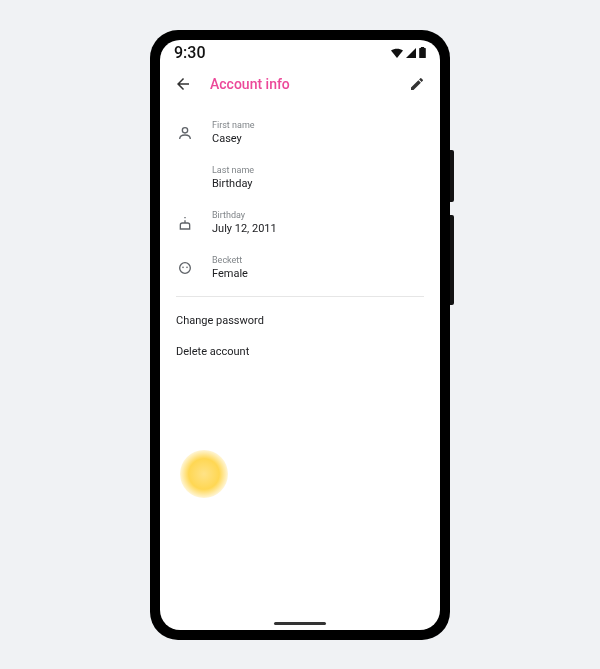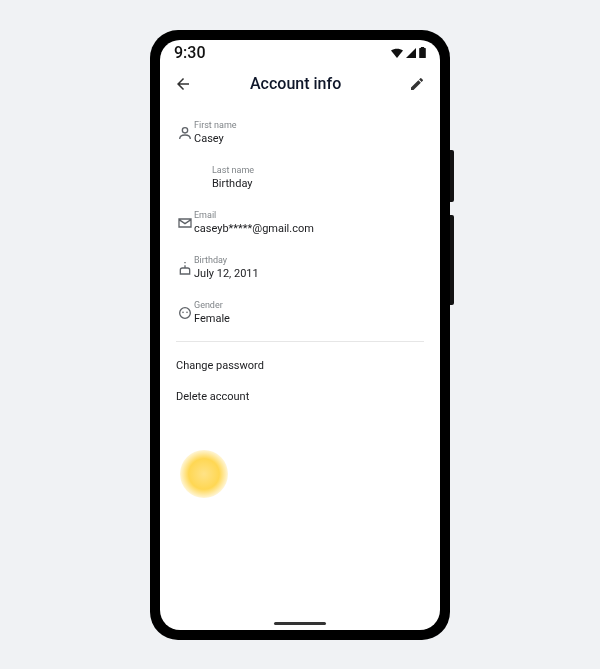--- a/index.html
+++ b/index.html
@@ -65,35 +65,35 @@
     .icon-btn {
       width: 22px;
       height: 22px;
       display: flex;
       align-items: center;
       justify-content: center;
       cursor: pointer;
       color: #333;
     }
     .app-title {
-      font-size: 16px;
+      font-size: 14px;
       font-weight: 500;
-      color: #0f172a;
+      color: #ec4899;
       flex: 1;
-      margin-left: 40px;
     }
     .content {
       flex: 1;
       padding: 4px 0 0 0;
       overflow: hidden;
     }
     .field-row {
       display: flex;
       align-items: flex-start;
       padding: 10px 16px 10px 16px;
+      gap: 18px;
     }
     .field-row.indent {
       padding-left: 52px;
     }
     .field-icon {
       width: 18px;
       min-width: 18px;
       height: 18px;
       margin-top: 4px;
       color: #5f6368;
@@ -199,31 +199,20 @@
         </div>
       </div>
 
       <div class="field-row indent">
         <div class="field-text">
           <span class="field-label">Last name</span>
           <span class="field-value">Birthday</span>
         </div>
       </div>
 
-      <div class="field-row">
-        <div class="field-icon">
-          <svg width="16" height="16" viewBox="0 0 24 24">
-              <path fill="none" stroke="#5f6368" stroke-width="2" d="M3 6h18v12H3V6zm0 1l9 6 9-6"></path>
-            </svg>
-        </div>
-        <div class="field-text">
-          <span class="field-label">Email</span>
-          <span class="field-value">caseyb*****@gmail.com</span>
-        </div>
-      </div>
 
       <div class="field-row">
         <div class="field-icon">
           <svg width="16" height="16" viewBox="0 0 24 24">
               <path fill="none" stroke="#5f6368" stroke-width="2" d="M4 21h16M5 21v-6a3 3 0 013-3h8a3 3 0 013 3v6M12 12V8m0-3V3"></path>
             </svg>
         </div>
         <div class="field-text">
           <span class="field-label">Birthday</span>
           <span class="field-value">July 12, 2011</span>
@@ -232,21 +221,21 @@
 
       <div class="field-row">
         <div class="field-icon">
           <svg width="16" height="16" viewBox="0 0 24 24">
               <circle fill="none" stroke="#5f6368" stroke-width="2" cx="12" cy="12" r="8"></circle>
               <circle fill="#5f6368" cx="9" cy="11" r="1.2"></circle>
               <circle fill="#5f6368" cx="15" cy="11" r="1.2"></circle>
             </svg>
         </div>
         <div class="field-text">
-          <span class="field-label">Gender</span>
+          <span class="field-label">Beckett</span>
           <span class="field-value">Female</span>
         </div>
       </div>
 
       <div class="divider"></div>
 
       <div class="action-link">Change password</div>
       <div class="action-link">Delete account</div>
 
     </div>

